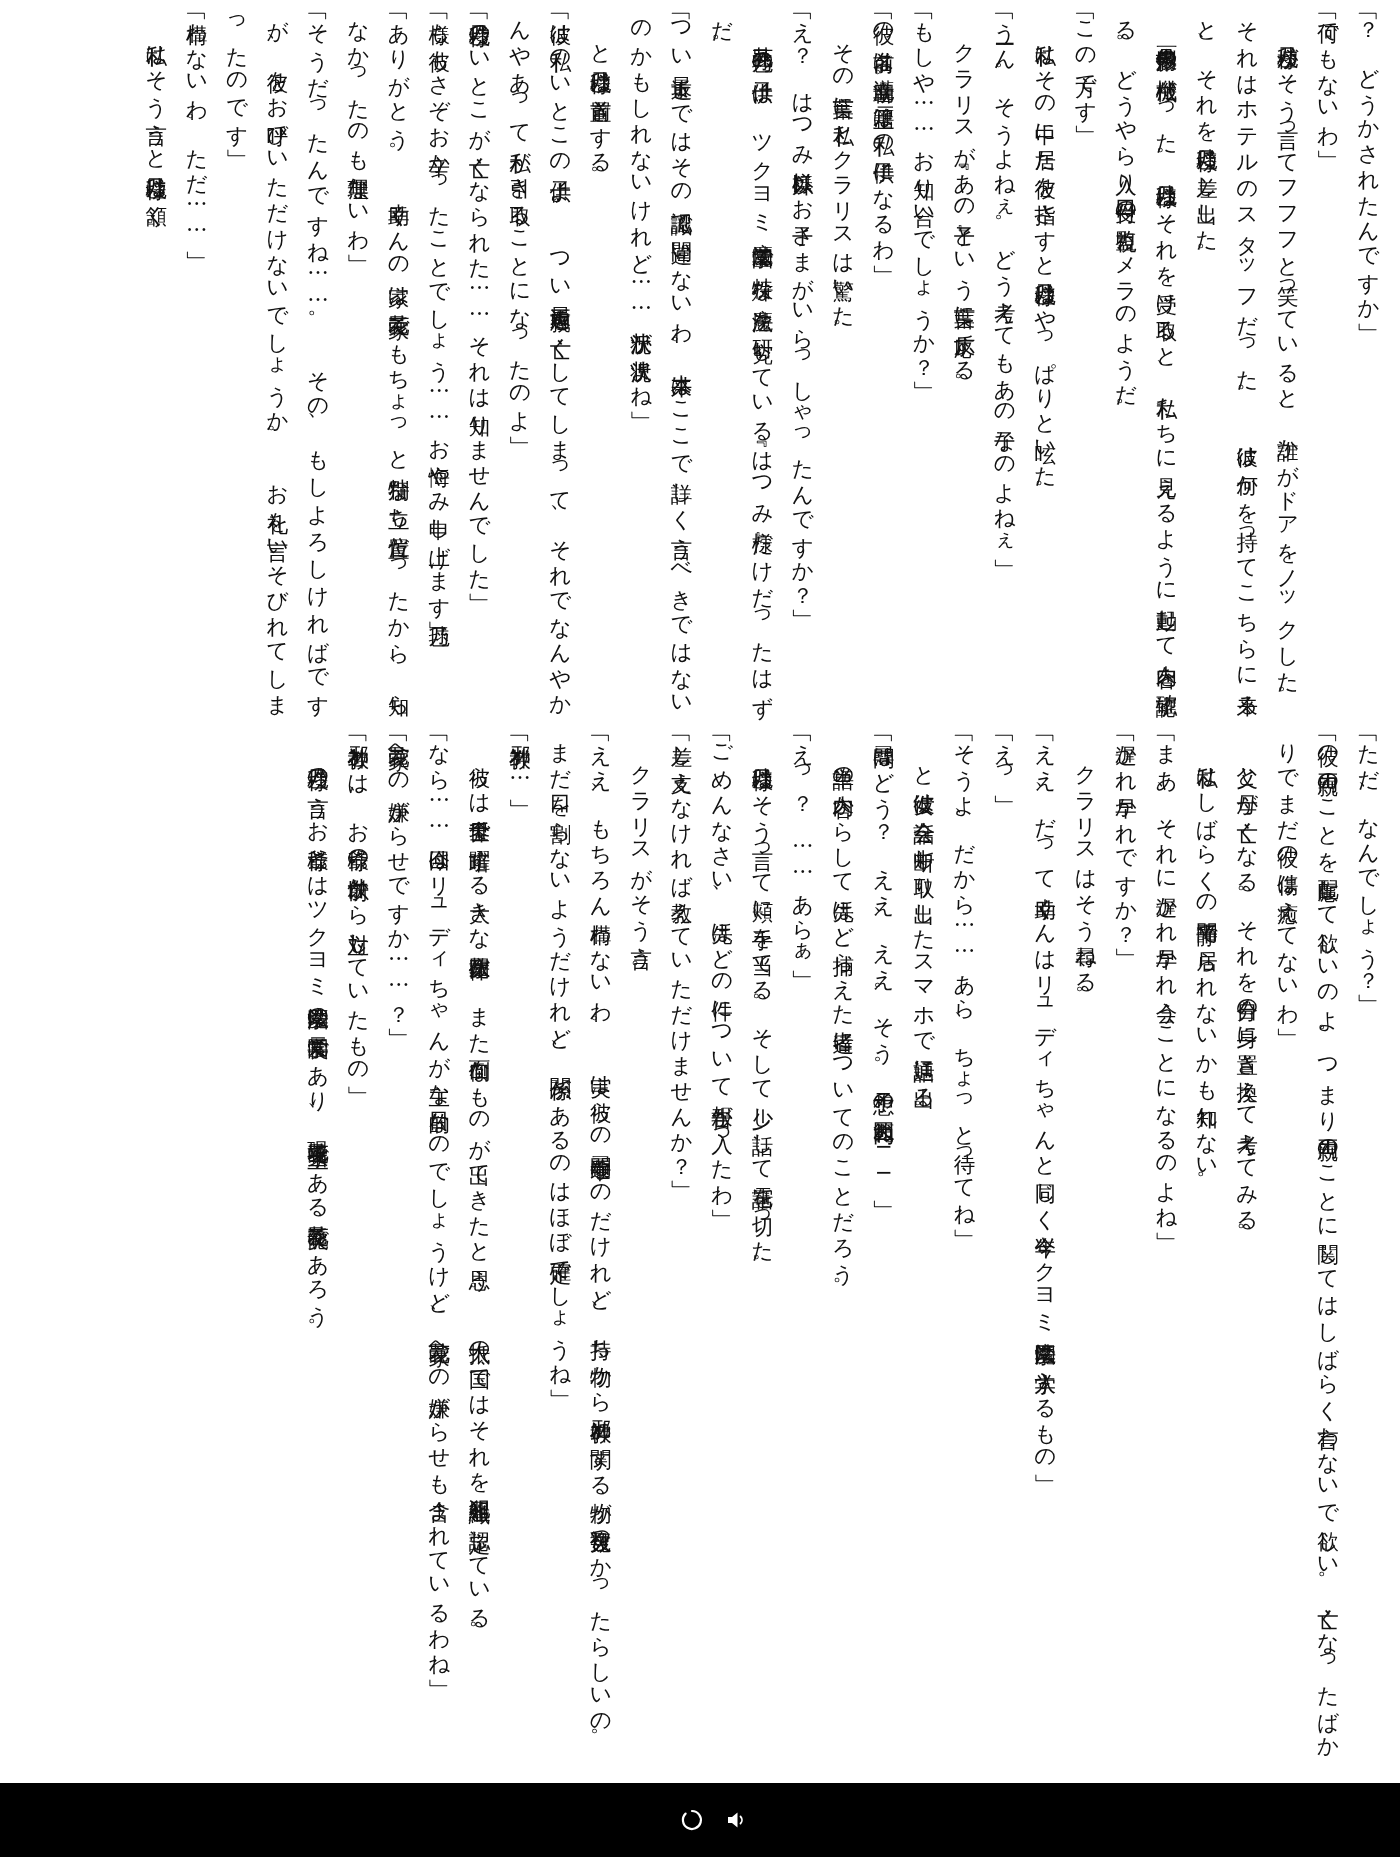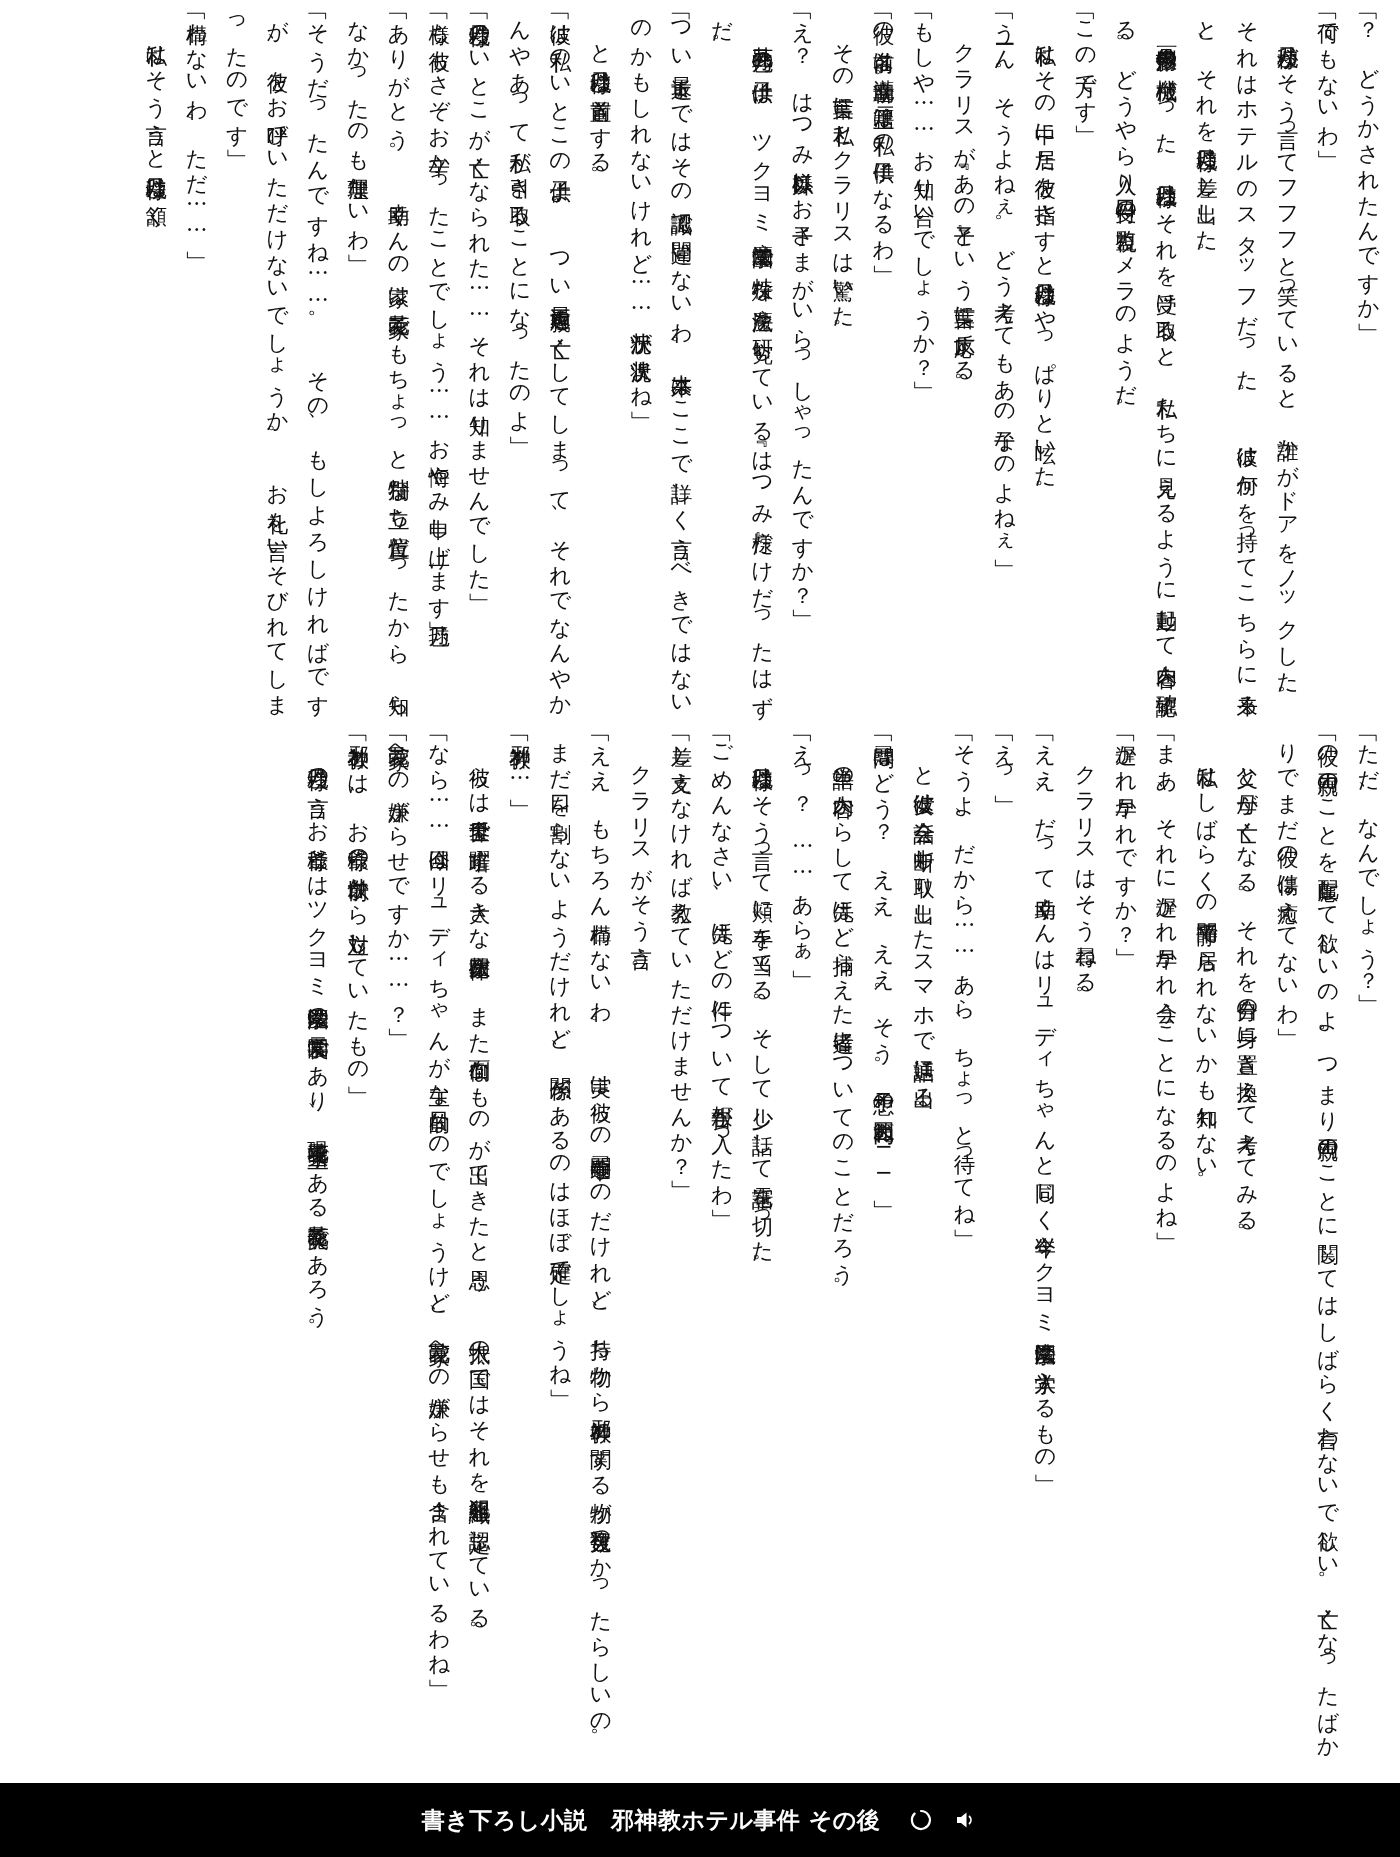--- a/index.html
+++ b/index.html
@@ -166,21 +166,20 @@
       <p>　彼らは全世界で暗躍する大きな宗教団体だ。また面倒なものが出てきたと思う。　大抵の国ではそれを犯罪組織と認定している。</p>
       <p>「なら……今回はリュディちゃんが主な目的なのでしょうけど、花邑家への嫌がらせも含まれているわね」</p>
       <p>「花邑家への嫌がらせですか……？」</p>
       <p>「邪神教とは、お爺様の件以前から対立していたもの」</p>
       <p>　毬乃様の言うお爺様とはツクヨミ魔法学園の元学園長であり、現花邑家当主である花邑龍炎であろう。</p>
     </div>
 
   </div>
 
   <div id="footer-bar">
-    <span id="footer-title">書き下ろし小説　邪神教ホテル事件 その後</span>
 
     <span id="footer-icons">
 
       <span class="ficon">
         <svg width="24" height="24" viewBox="0 0 24 24" aria-hidden="true">
           <path d="M12 3 A9 9 0 1 1 5.6 5.6" fill="none" stroke="#ffffff" stroke-width="2.2" stroke-linecap="round"></path>
         </svg>
       </span>
 
       <span class="ficon">

